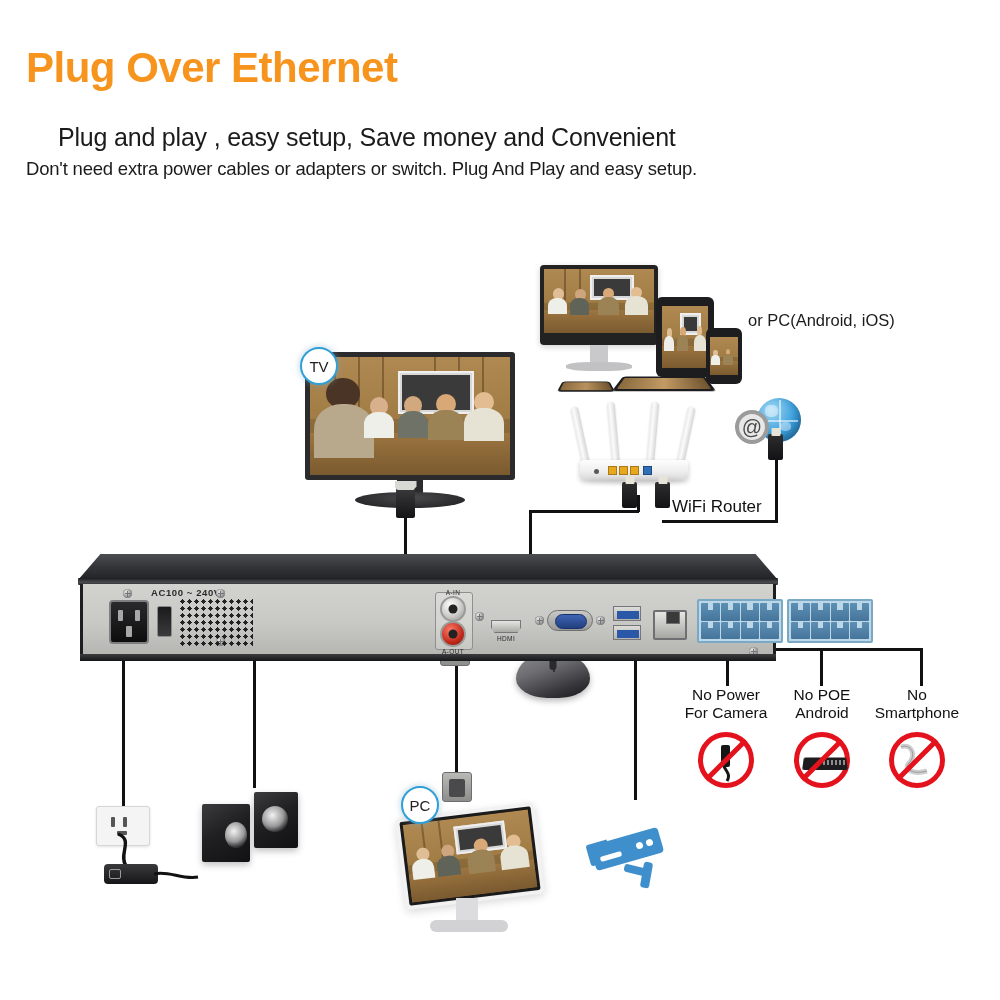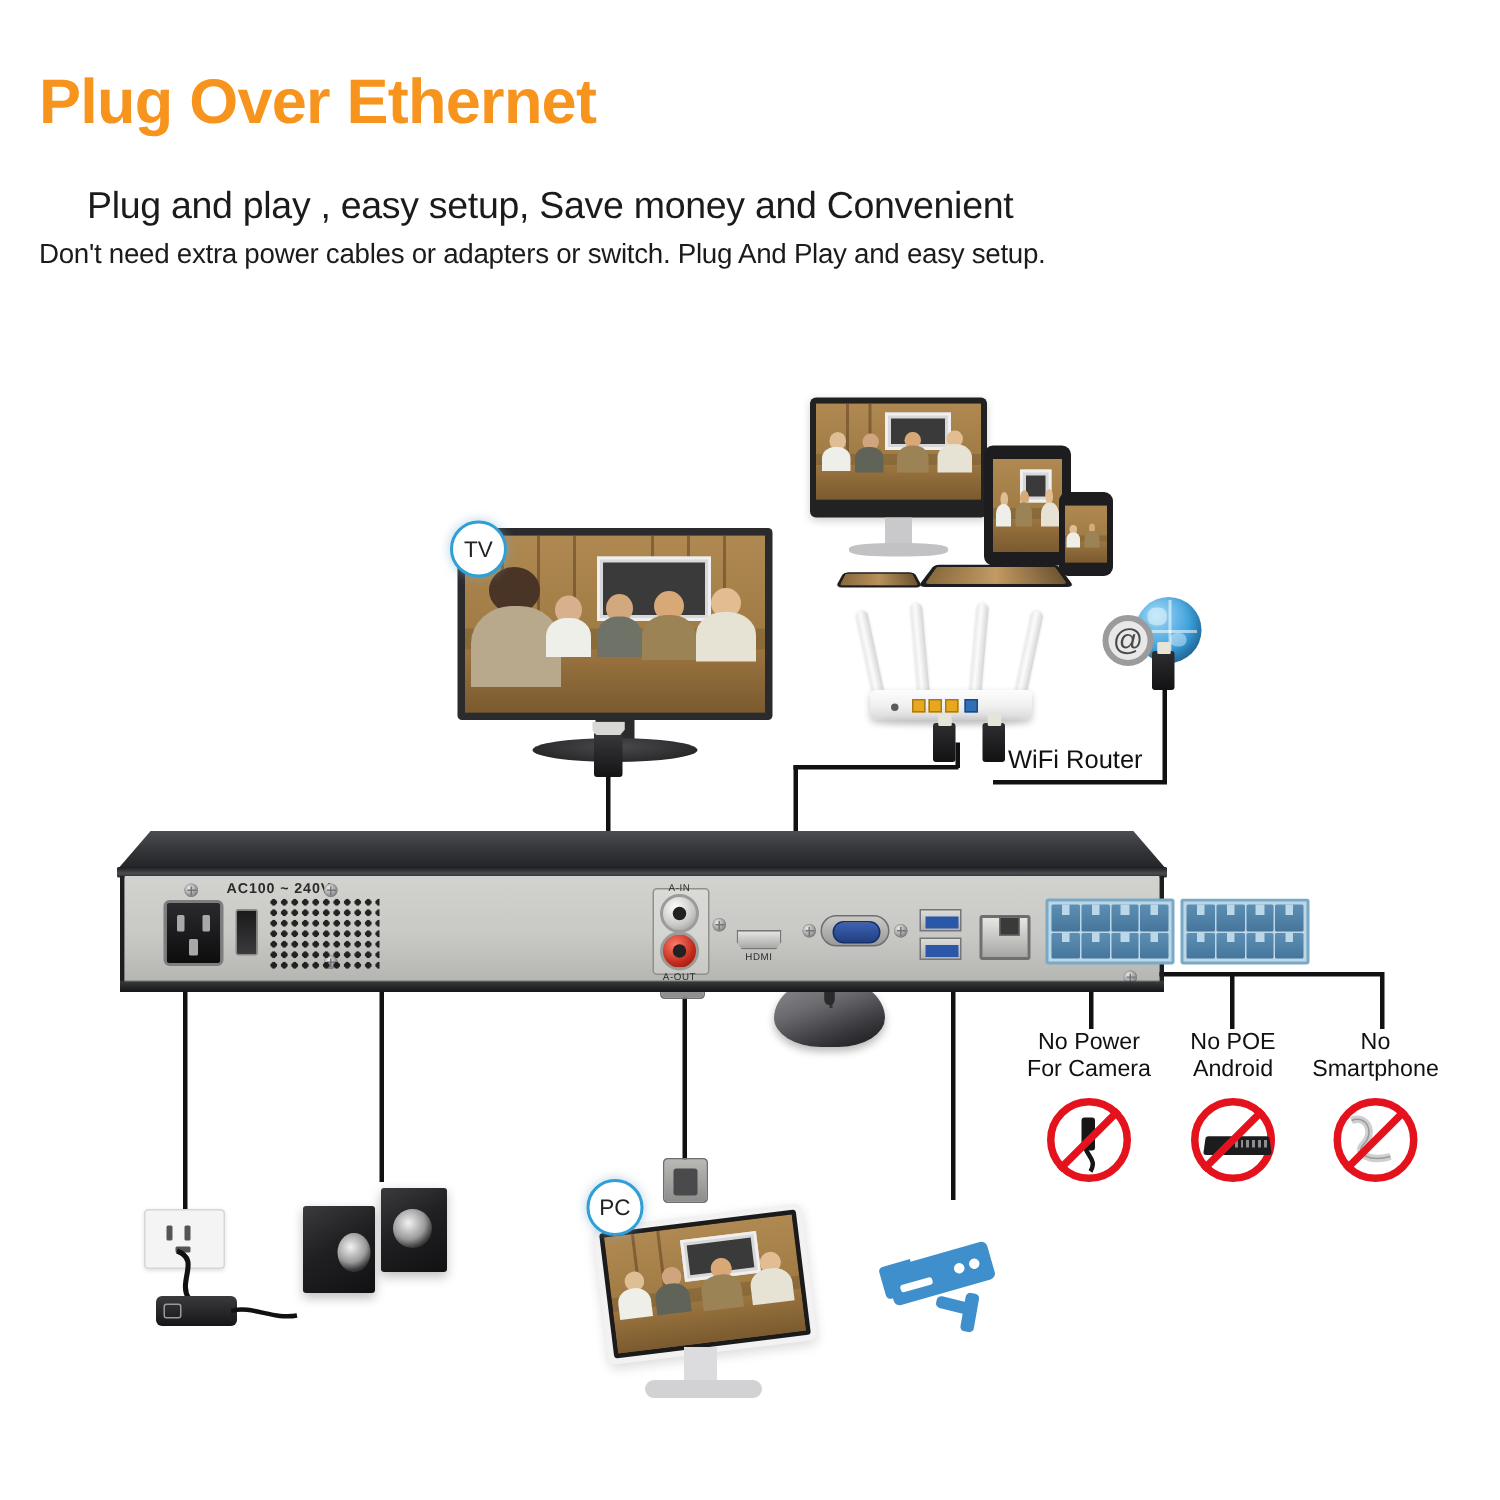--- a/index.html
+++ b/index.html
@@ -272,20 +272,21 @@
                 transform:perspective(90px) rotateX(56deg);">
       <div style="position:absolute;inset:3px;background:linear-gradient(90deg,#8a6a3e,#c29a63,#6f5430);border-radius:2px;"></div>
     </div>
     <div class="abs" style="left:20px;top:112px;width:52px;height:18px;background:#1d1d1f;border-radius:4px;
                 transform:perspective(70px) rotateX(56deg);">
       <div style="position:absolute;inset:2px;background:linear-gradient(90deg,#8a6a3e,#b8915c,#6f5430);border-radius:2px;"></div>
     </div>
   </div>
 
   <div class="abs cloudtxt" style="left:748px;top:96px;width:230px;">
+    <div>or PC(Android, iOS)</div>
   </div>
 
   <div class="abs" style="left:735px;top:188px;width:72px;height:52px;">
     <div class="globe" style="left:22px;top:0;width:44px;height:44px;">
       <div style="position:absolute;left:50%;top:4%;width:1.5px;height:92%;background:rgba(255,255,255,.55);"></div>
       <div style="position:absolute;left:6%;top:50%;width:88%;height:1.5px;background:rgba(255,255,255,.55);"></div>
       <div style="position:absolute;left:18%;top:16%;width:30%;height:28%;background:rgba(255,255,255,.45);border-radius:40%;"></div>
       <div style="position:absolute;left:52%;top:54%;width:26%;height:22%;background:rgba(255,255,255,.4);border-radius:40%;"></div>
     </div>
     <div class="at-sign" style="left:0;top:12px;width:34px;height:34px;font-size:20px;">@</div>
@@ -459,21 +460,21 @@
             <div class="person" style="left:48%;top:44%;width:21%;height:29%;background:#9b8356;"></div>
             <div class="head" style="left:80%;top:29%;width:11%;height:18%;background:#e2bd92;"></div>
             <div class="person" style="left:74%;top:43%;width:22%;height:30%;background:#e6e2d4;"></div>
           </div>
         </div>
       </div>
     </div>
     <div class="abs" style="left:66px;top:108px;width:22px;height:28px;background:#dcdcde;"></div>
     <div class="abs" style="left:40px;top:130px;width:78px;height:12px;background:#d2d2d4;border-radius:6px;"></div>
   </div>
-  <div class="badge abs" style="left:391px;top:576px;">
+  <div class="badge abs" style="left:401px;top:576px;">
     <span>PC</span>
   </div>
 
   <div class="abs" style="left:588px;top:608px;width:90px;height:80px;">
     <div class="cctv-body" style="left:4px;top:18px;width:70px;height:26px;transform:rotate(-16deg);border-radius:4px;"></div>
     <div class="cctv-body" style="left:0;top:24px;width:22px;height:22px;transform:rotate(-16deg);border-radius:3px 0 0 3px;"></div>
     <div class="abs" style="left:48px;top:24px;width:7px;height:7px;border-radius:50%;background:#fff;transform:rotate(-16deg);"></div>
     <div class="abs" style="left:58px;top:21px;width:7px;height:7px;border-radius:50%;background:#fff;transform:rotate(-16deg);"></div>
     <div class="abs" style="left:12px;top:36px;width:22px;height:5px;border-radius:2px;background:#fff;transform:rotate(-16deg);"></div>
     <div class="cctv-body" style="left:36px;top:48px;width:22px;height:8px;transform:rotate(14deg);"></div>

